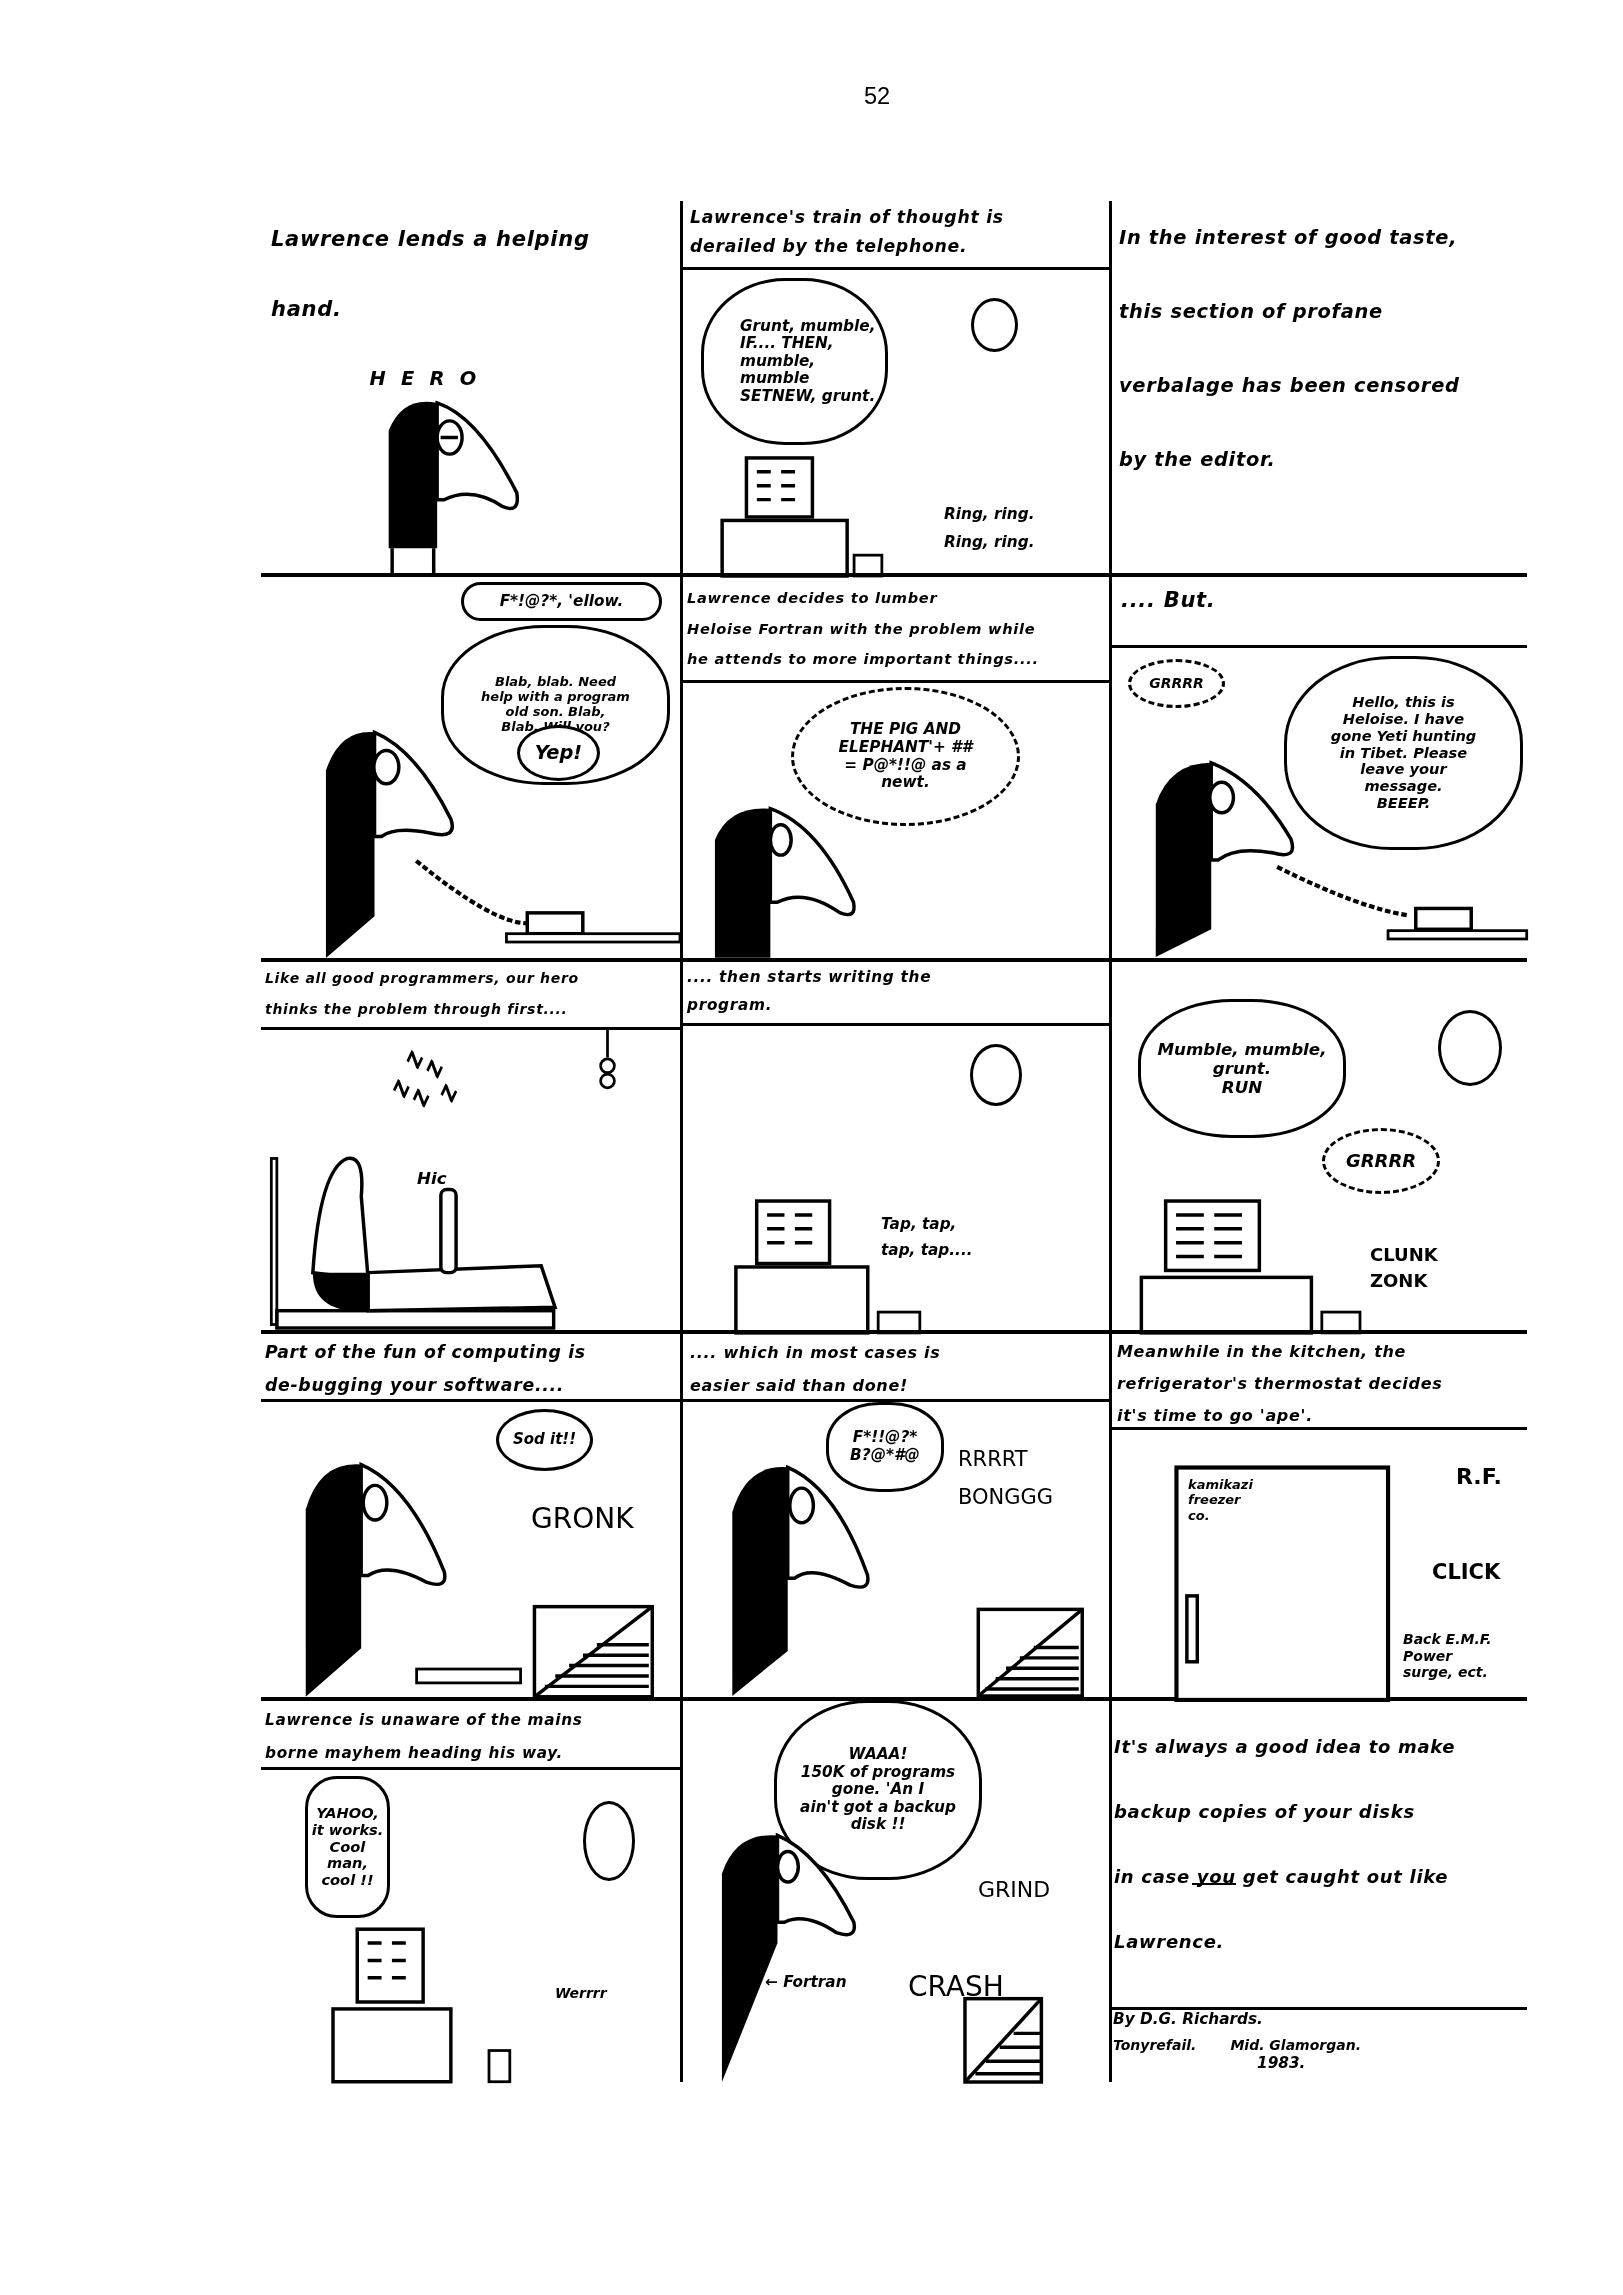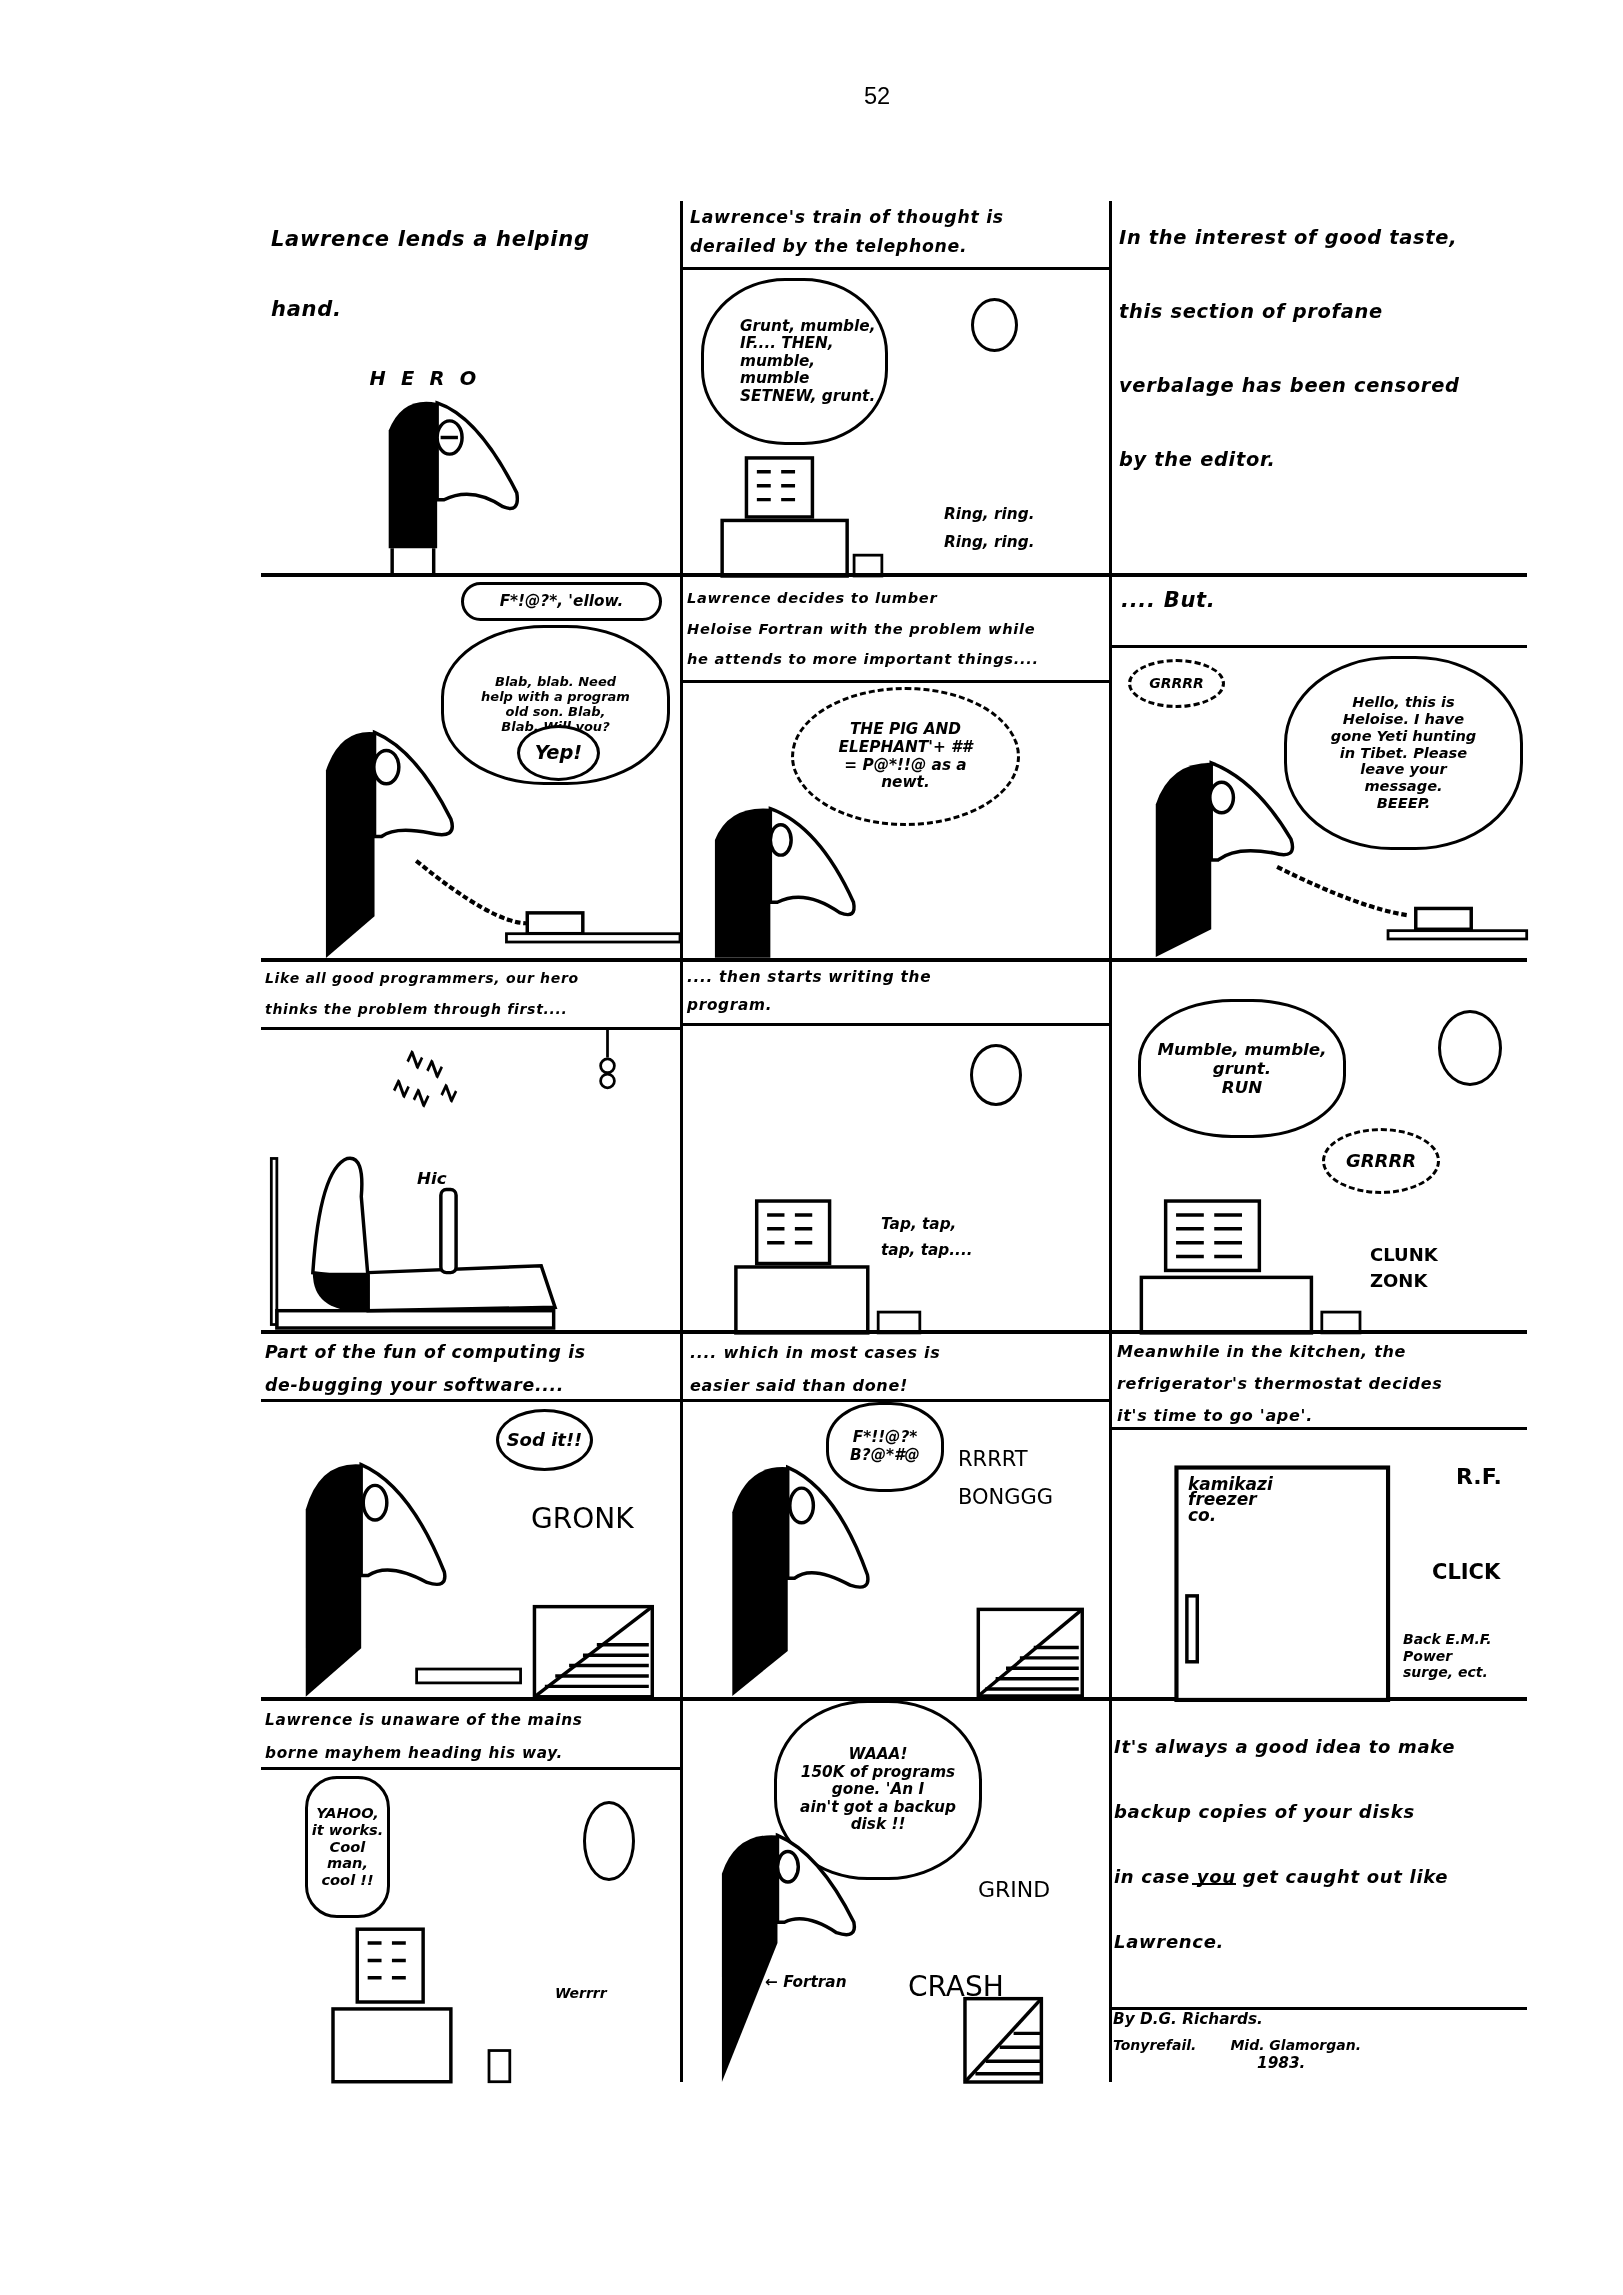--- a/index.html
+++ b/index.html
@@ -200,21 +200,21 @@
     <rect x="285" y="170" width="55" height="30" fill="none" stroke="#000" stroke-width="4"></rect>
   </svg>
   <div class="sfx txt" style="left:1370px; top:1242px; font-size:18px; line-height:26px; text-align:left; font-style:normal;">CLUNK
 ZONK</div>
 </div>
 
 <div>
   <div class="cap" style="left:265px; top:1336px; width:416px; font-size:17.3px; line-height:33px;">Part of the fun of computing is
 de-bugging your software....</div>
   <div class="bubble" style="left:496px; top:1409px; width:97px; height:62px;">
-    <div class="txt" style="position:static; font-size:18px;">Sod it!!</div>
+    <div class="txt" style="position:static; font-size:15px;">Sod it!!</div>
   </div>
   <div class="sfx" style="left:531px; top:1502px; font-size:28px;">GRONK</div>
   <svg class="art" style="left:278px; top:1447px;" width="402" height="250" viewBox="0 0 580 360">
     <path d="M40,360 L40,90 Q60,20 120,25 L120,290 Z" fill="#000"></path>
     <path d="M120,25 Q190,55 240,180 Q245,205 215,195 Q160,165 130,185 L120,185 Z" fill="#fff" stroke="#000" stroke-width="5"></path>
     <ellipse cx="140" cy="80" rx="17" ry="25" fill="#fff" stroke="#000" stroke-width="5"></ellipse>
     <rect x="370" y="230" width="170" height="130" fill="#fff" stroke="#000" stroke-width="5"></rect>
     <path d="M540,230 L370,360" stroke="#000" stroke-width="5"></path>
     <path d="M460,285h75M440,300h95M420,315h115M400,330h135M385,345h150" stroke="#000" stroke-width="5"></path>
     <rect x="200" y="320" width="150" height="20" fill="#fff" stroke="#000" stroke-width="4"></rect>
@@ -241,21 +241,21 @@
 </div>
 
 <div>
   <div class="cap" style="left:1117px; top:1336px; width:409px; font-size:16px; line-height:32px;">Meanwhile in the kitchen, the
 refrigerator's thermostat decides
 it's time to go 'ape'.</div>
   <svg class="art" style="left:1173px; top:1464px;" width="222" height="236" viewBox="0 0 320 340">
     <rect x="5" y="5" width="305" height="335" fill="#fff" stroke="#000" stroke-width="6"></rect>
     <rect x="20" y="190" width="15" height="95" fill="none" stroke="#000" stroke-width="5"></rect>
   </svg>
-  <div class="txt" style="left:1188px; top:1477px; font-size:17px; text-align:left; line-height:15.3px;">kamikazi
+  <div class="txt" style="left:1188px; top:1477px; font-size:13px; text-align:left; line-height:15.3px;">kamikazi
 freezer
 co.</div>
   <div class="sfx txt" style="left:1456px; top:1464px; font-size:22px; font-style:normal;">R.F.</div>
   <div class="sfx txt" style="left:1432px; top:1560px; font-size:21px; font-style:normal;">CLICK</div>
   <div class="sfx txt" style="left:1403px; top:1631px; font-size:14px; text-align:left; line-height:16.7px;">Back E.M.F.
 Power
 surge, ect.</div>
 </div>
 
 <div>

